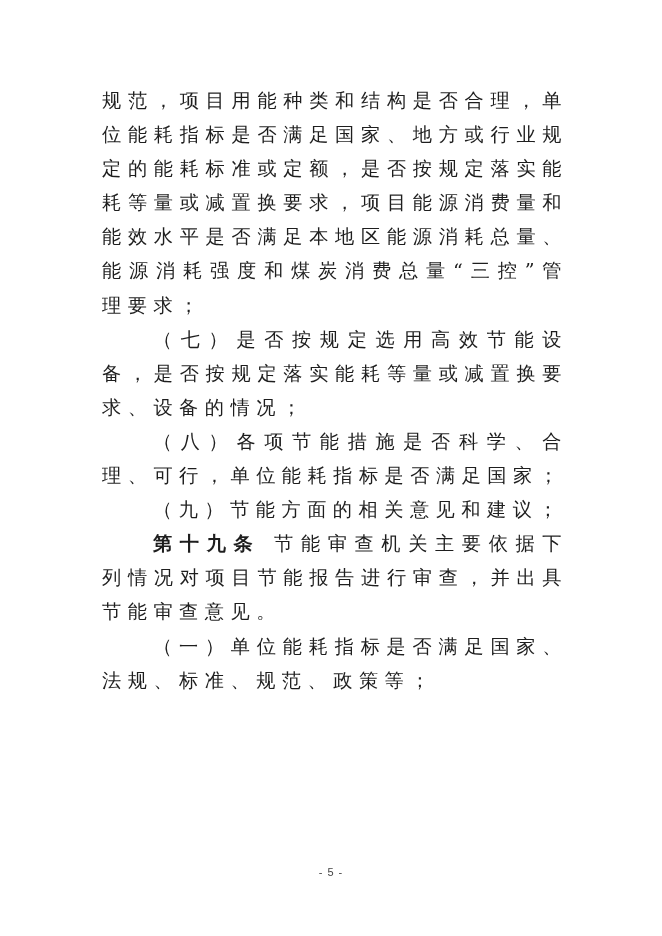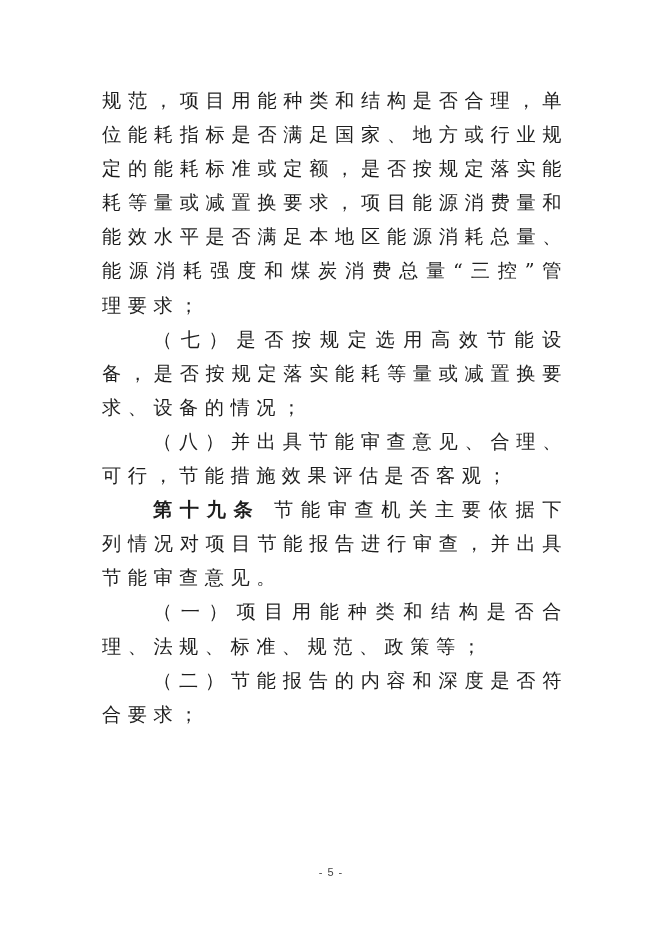--- a/index.html
+++ b/index.html
@@ -24,20 +24,20 @@
     letter-spacing: 1px;
   }
 </style>
 </head>
 <body>
 
 <div class="page">
   <div class="body-text">
     <p class="para">规范，项目用能种类和结构是否合理，单位能耗指标是否满足国家、地方或行业规定的能耗标准或定额，是否按规定落实能耗等量或减置换要求，项目能源消费量和能效水平是否满足本地区能源消耗总量、能源消耗强度和煤炭消费总量“三控”管理要求；</p>
     <p class="para indent">（七）是否按规定选用高效节能设备，是否按规定落实能耗等量或减置换要求、设备的情况；</p>
-    <p class="para indent">（八）并出具节能审查意见、合理、可行，节能措施效果评估是否客观；</p>
+    <p class="para indent">（八）各项节能措施是否科学、合理、可行，单位能耗指标是否满足国家；</p>
+    <p class="para indent">（九）节能方面的相关意见和建议；</p>
     <p class="para indent"><span class="article-label">第十九条</span><span> 节能审查机关主要依据下列情况对项目节能报告进行审查，并出具节能审查意见。</span></p>
-    <p class="para indent">（一）项目用能种类和结构是否合理、法规、标准、规范、政策等；</p>
-    <p class="para indent">（二）节能报告的内容和深度是否符合要求；</p>
+    <p class="para indent">（一）单位能耗指标是否满足国家、法规、标准、规范、政策等；</p>
 
   </div>
   <div class="footer">- 5 -</div>
 </div>
 
 </body></html>

